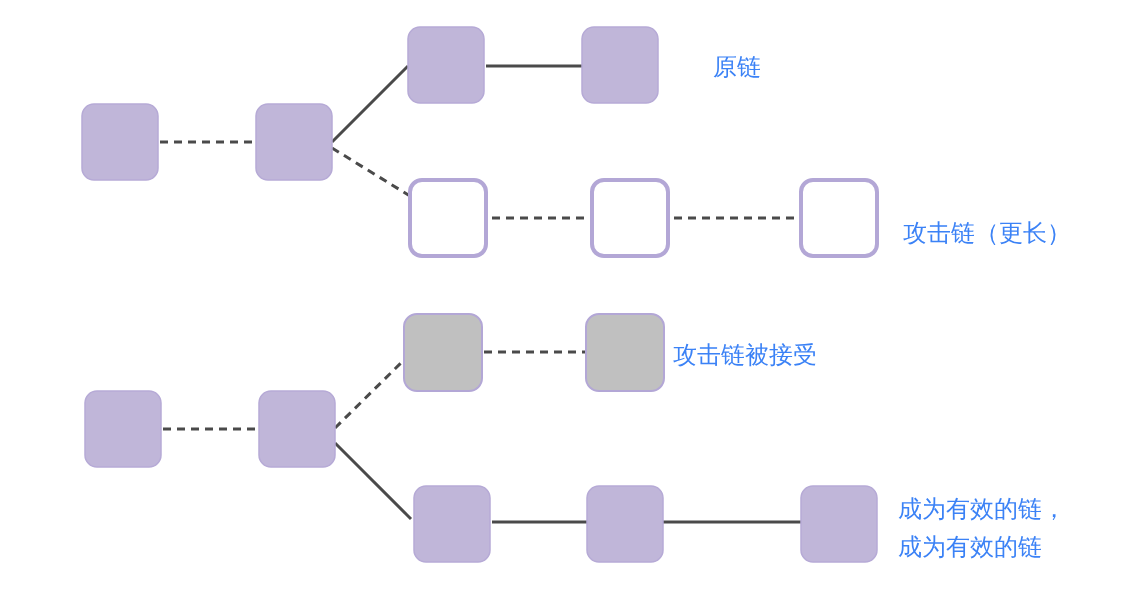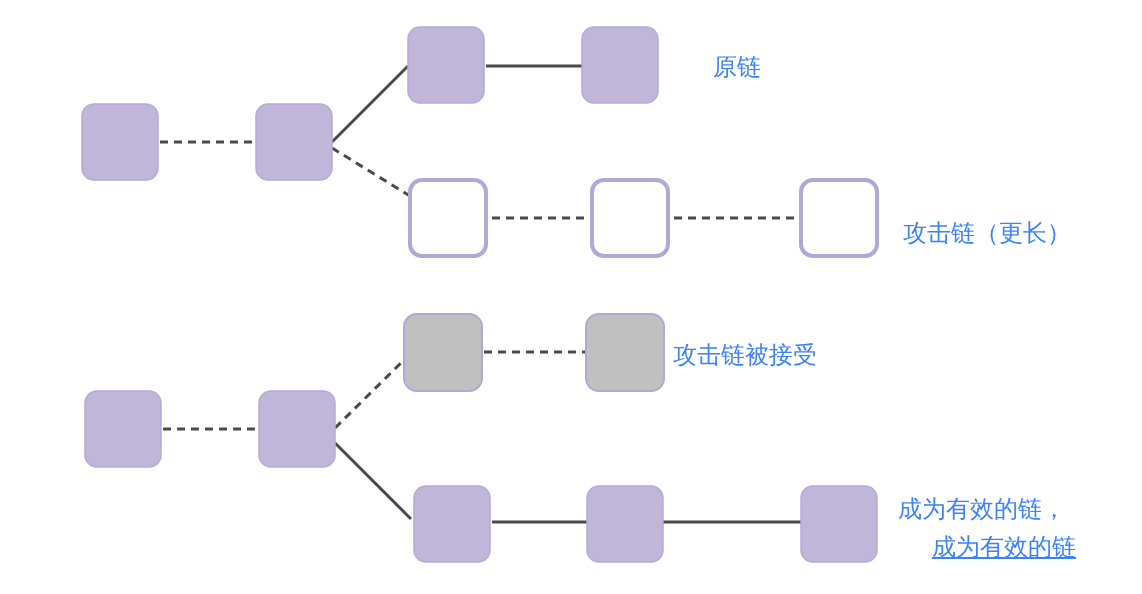--- a/index.html
+++ b/index.html
@@ -48,13 +48,13 @@
     <rect x="414" y="486" width="76" height="76" rx="12" fill="#c0b6d9" stroke="#b6aad6" stroke-width="1.5"></rect>
     <rect x="587" y="486" width="76" height="76" rx="12" fill="#c0b6d9" stroke="#b6aad6" stroke-width="1.5"></rect>
     <rect x="801" y="486" width="76" height="76" rx="12" fill="#c0b6d9" stroke="#b6aad6" stroke-width="1.5"></rect>
   </g>
 </svg>
 
 <div class="label" style="left:713px; top:50px;">原链</div>
 <div class="label" style="left:903px; top:216px;text-align:right;">攻击链（更长）</div>
 <div class="label" style="left:673px; top:338px;">攻击链被接受</div>
 <div class="label" style="left:898px; top:492px;">成为有效的链，</div>
-<div class="label" style="left:932px; top:530px;text-decoration:underline;">成为有效的链</div>
+<div class="label" style="left:898px; top:530px;">成为有效的链</div>
 
 </body></html>

